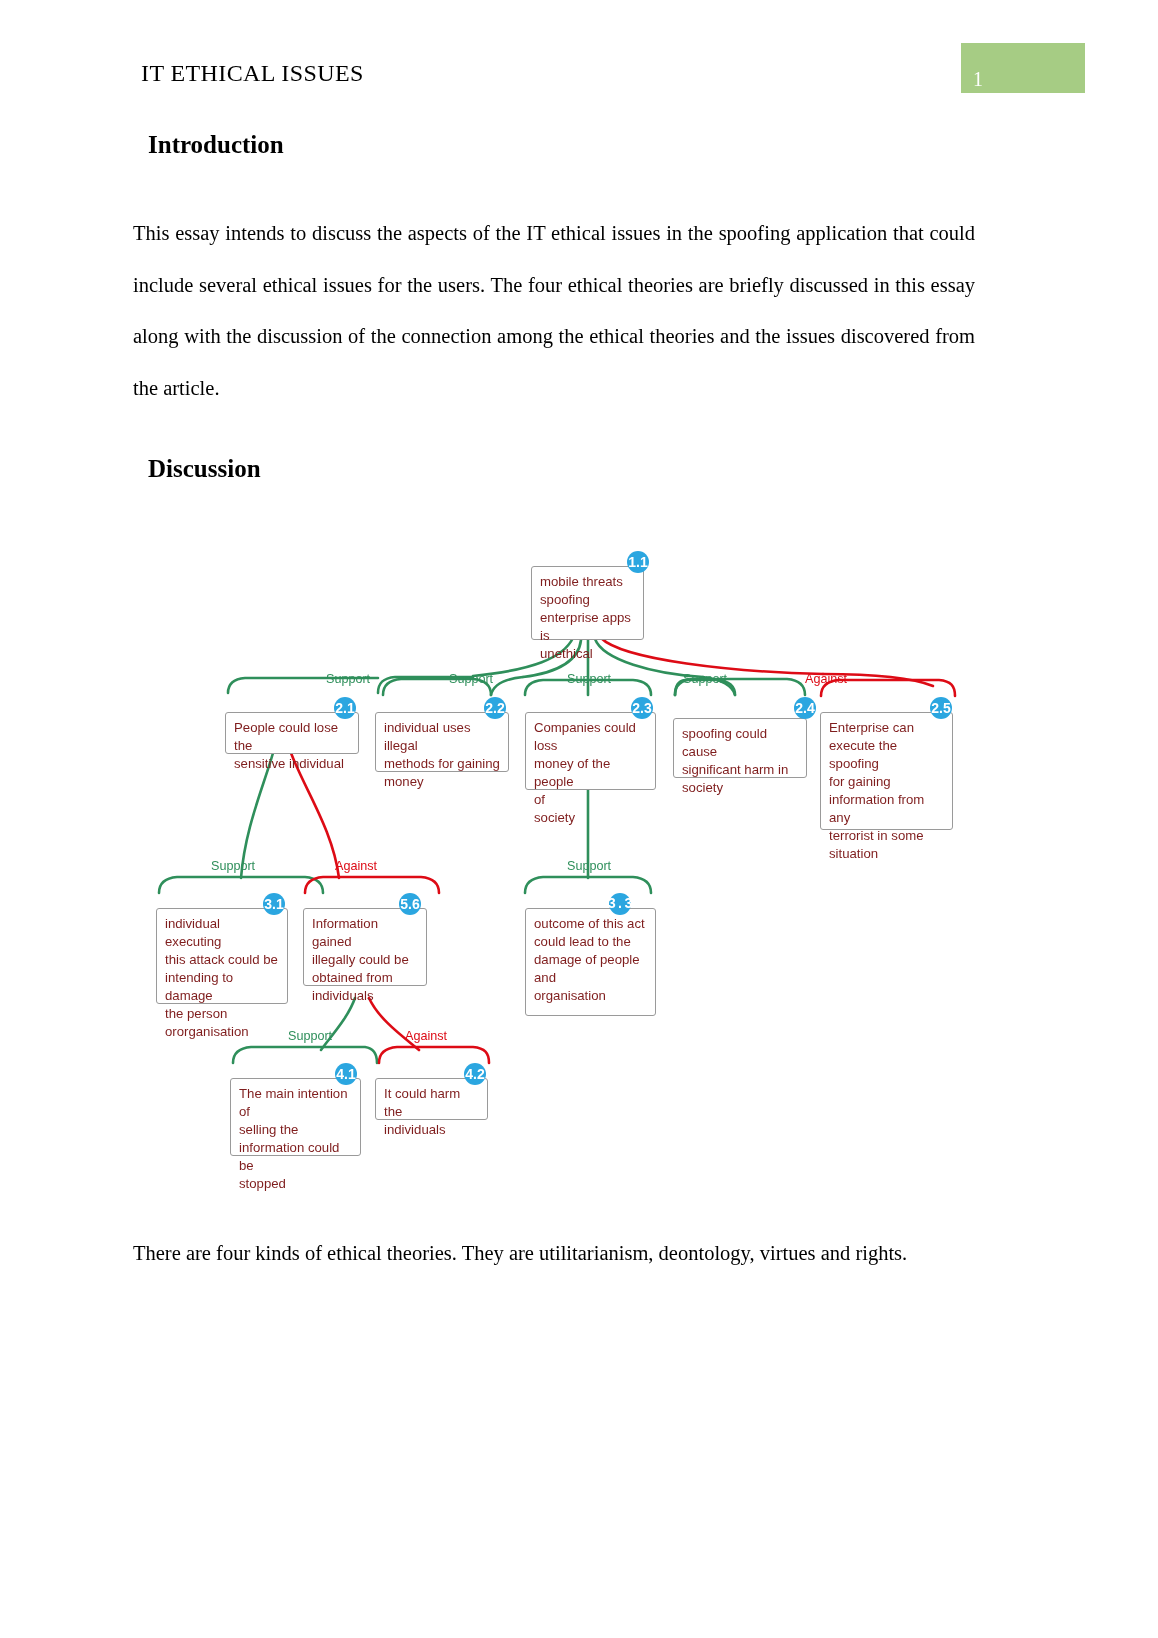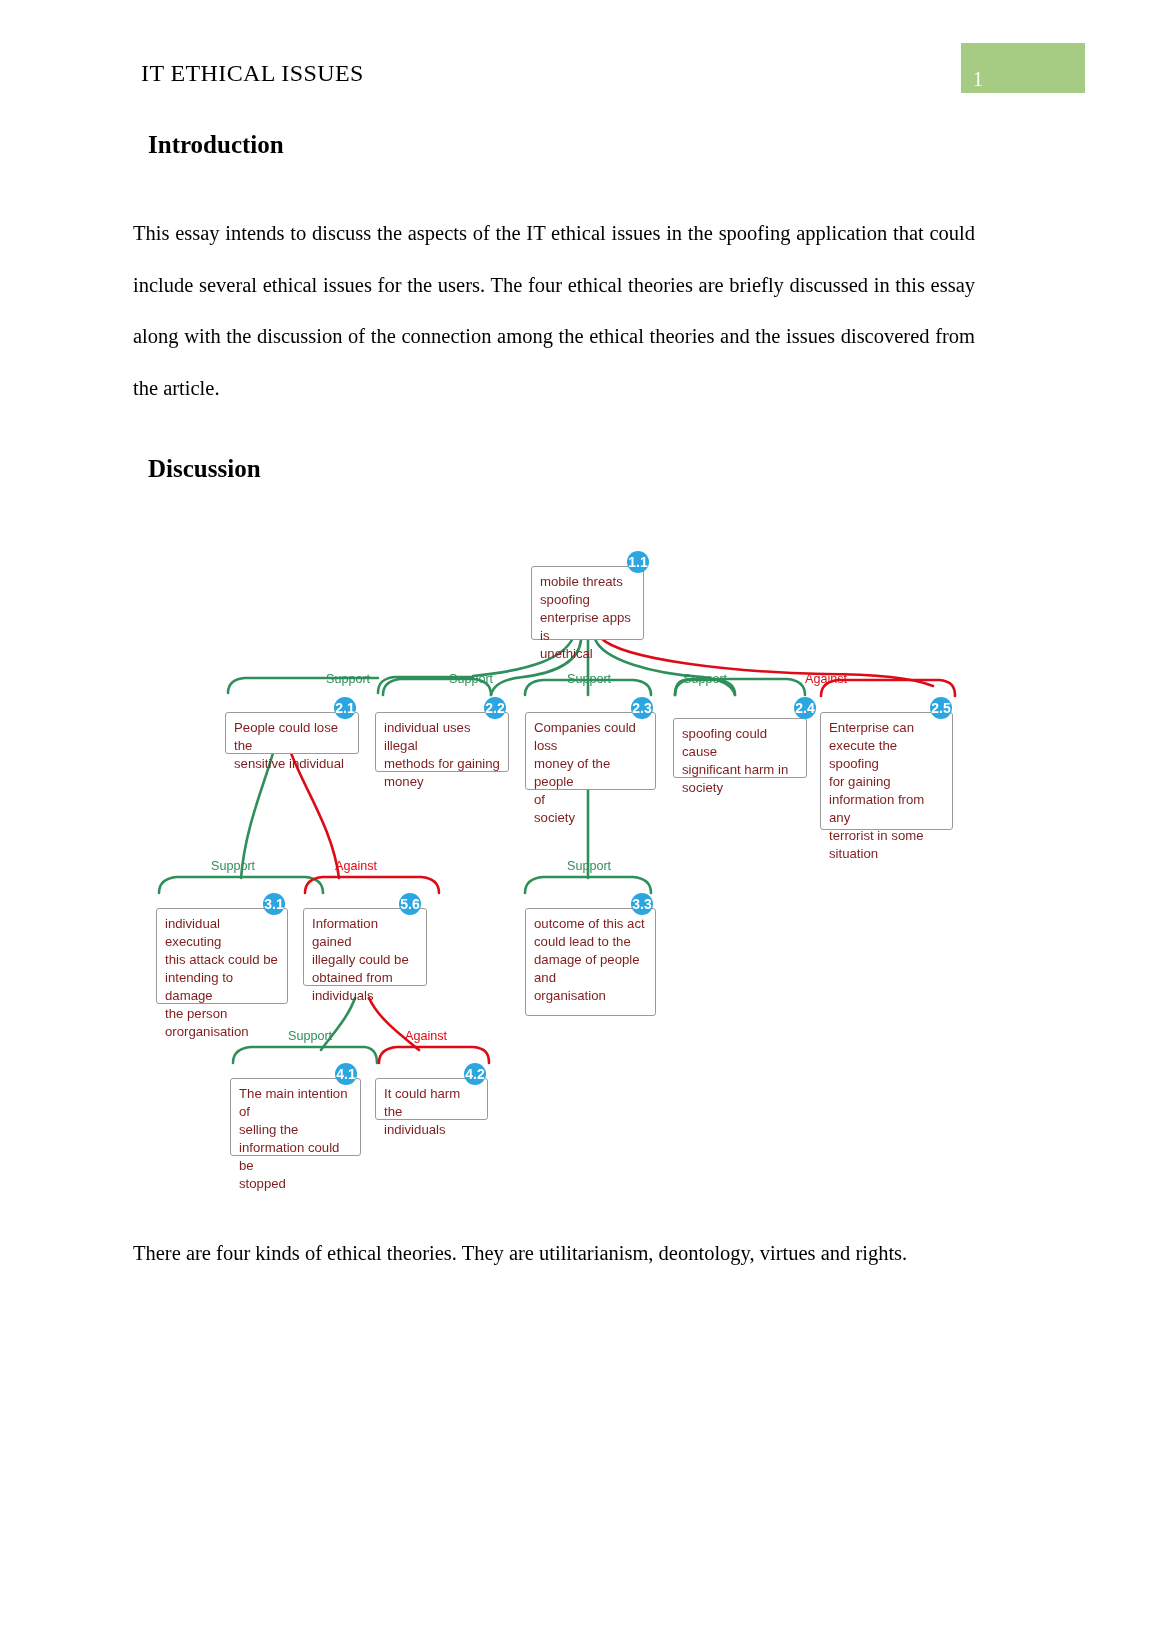--- a/index.html
+++ b/index.html
@@ -251,21 +251,21 @@
 illegally could be
 obtained from
 individuals</div>
     <div class="badge" style="left:266px; top:355px;">5.6</div>
 
     <div class="node" style="left:392px; top:370px; width:131px; height:108px;">outcome of this act
 could lead to the
 damage of people
 and
 organisation</div>
-    <div class="badge" style="left:498px; top:355px;">3.3</div>
+    <div class="badge" style="left:476px; top:355px;font-family:Liberation Mono, monospace;">3.3</div>
 
     <div class="edge-label lbl-support" style="left:155px; top:491px;">Support</div>
     <div class="edge-label lbl-against" style="left:272px; top:491px;">Against</div>
 
     <div class="node" style="left:97px; top:540px; width:131px; height:78px;">The main intention of
 selling the
 information could be
 stopped</div>
     <div class="badge" style="left:202px; top:525px;">4.1</div>
 

